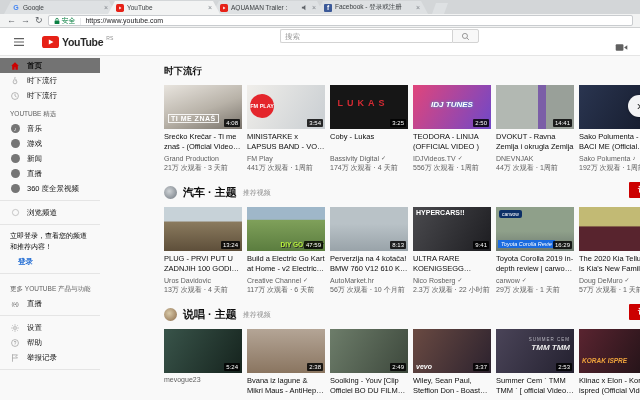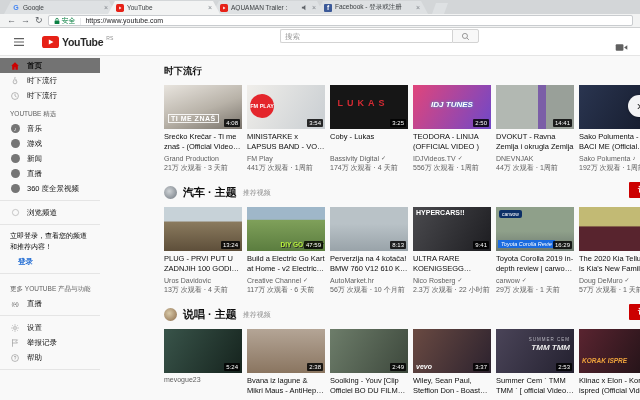--- a/index.html
+++ b/index.html
@@ -307,33 +307,33 @@
             <svg viewBox="0 0 16 16" width="10" height="10">
               <circle cx="8" cy="8" r="2.2" fill="none" stroke="#909090"></circle>
               <path d="M8 2v2.2M8 11.8V14M2 8h2.2M11.8 8H14M3.8 3.8l1.5 1.5M10.7 10.7l1.5 1.5M12.2 3.8l-1.5 1.5M5.3 10.7l-1.5 1.5" stroke="#909090"></path>
             </svg>
           </span>
         <span>设置</span>
       </div>
       <div class="srow">
         <span class="icon10">
             <svg viewBox="0 0 16 16" width="10" height="10">
-              <path d="M4 2v12M4 3h8l-2.5 2.5L12 8H4" fill="none" stroke="#909090"></path>
-            </svg>
-          </span>
-        <span>举报记录</span>
-      </div>
-      <div class="srow">
-        <span class="icon10">
-            <svg viewBox="0 0 16 16" width="10" height="10">
               <circle cx="8" cy="8" r="5.5" fill="none" stroke="#909090"></circle>
               <text x="8" y="10.6" text-anchor="middle" font-size="7.5" fill="#909090">?</text>
             </svg>
           </span>
         <span>帮助</span>
+      </div>
+      <div class="srow">
+        <span class="icon10">
+            <svg viewBox="0 0 16 16" width="10" height="10">
+              <path d="M4 2v12M4 3h8l-2.5 2.5L12 8H4" fill="none" stroke="#909090"></path>
+            </svg>
+          </span>
+        <span>举报记录</span>
       </div>
 
       <div class="sdivider"></div>
 
     </div>
 
     <div class="content">
 
       <div class="sec">
         <div class="sec-title">时下流行</div>

